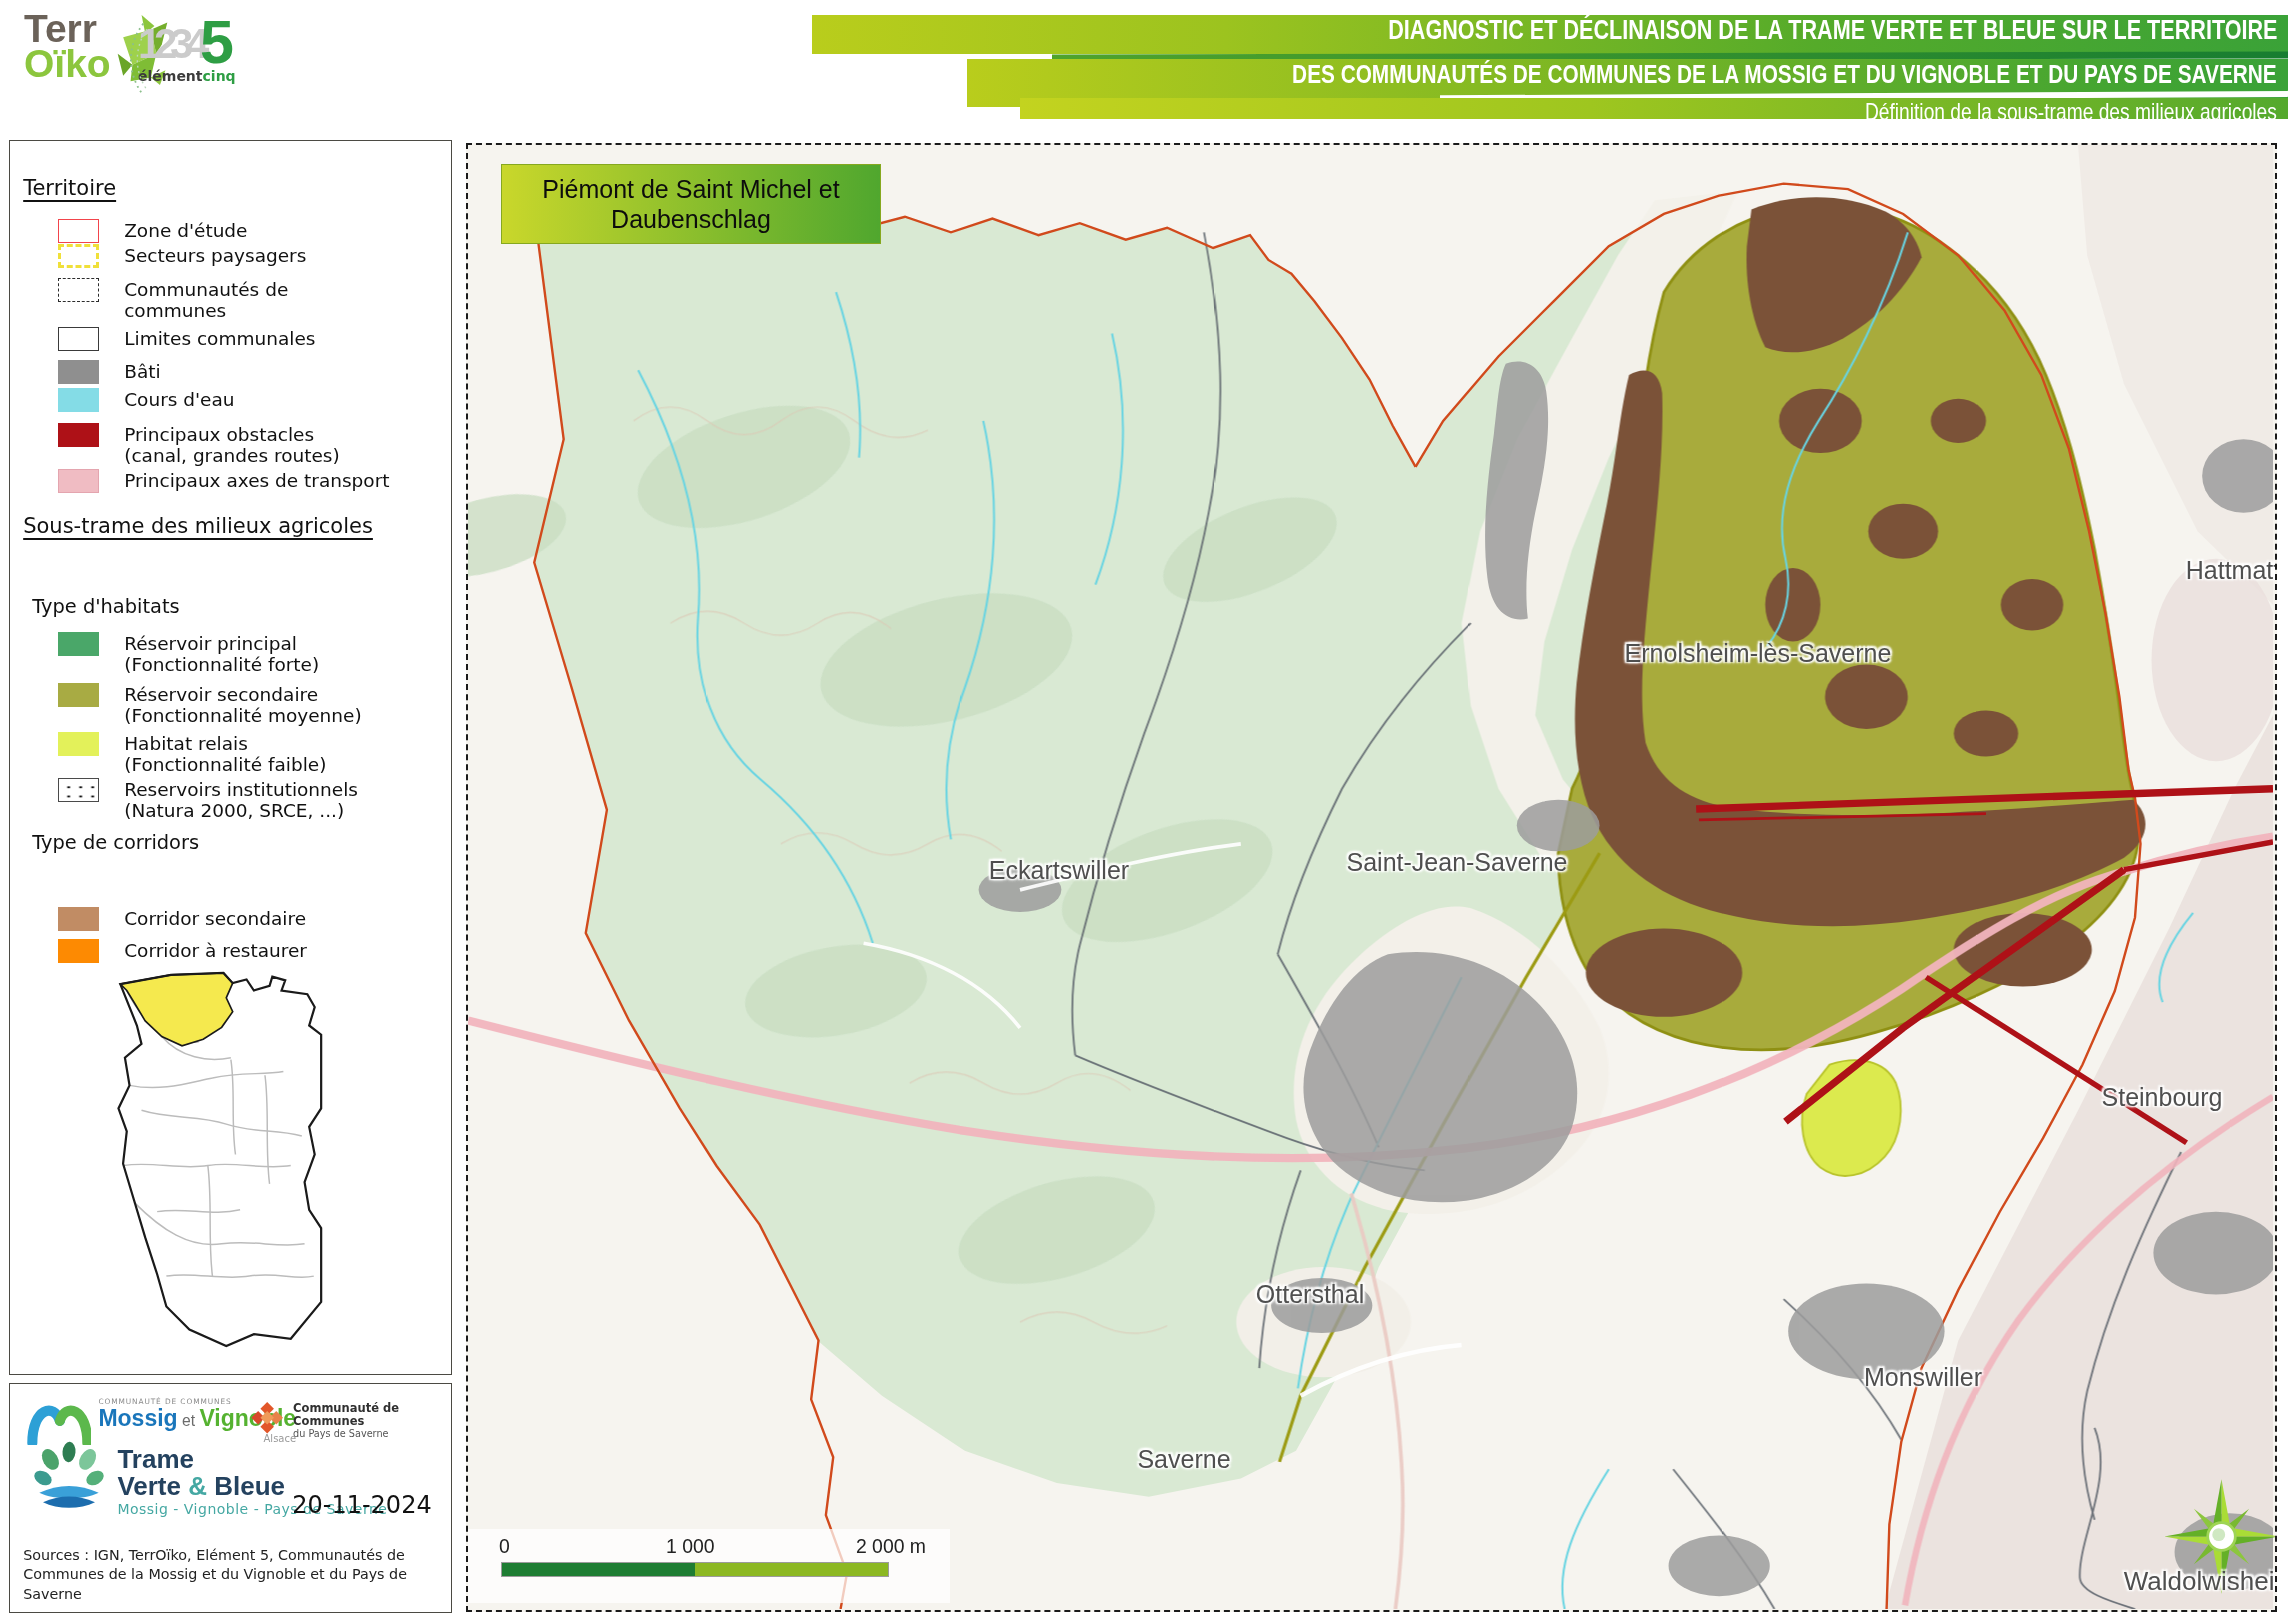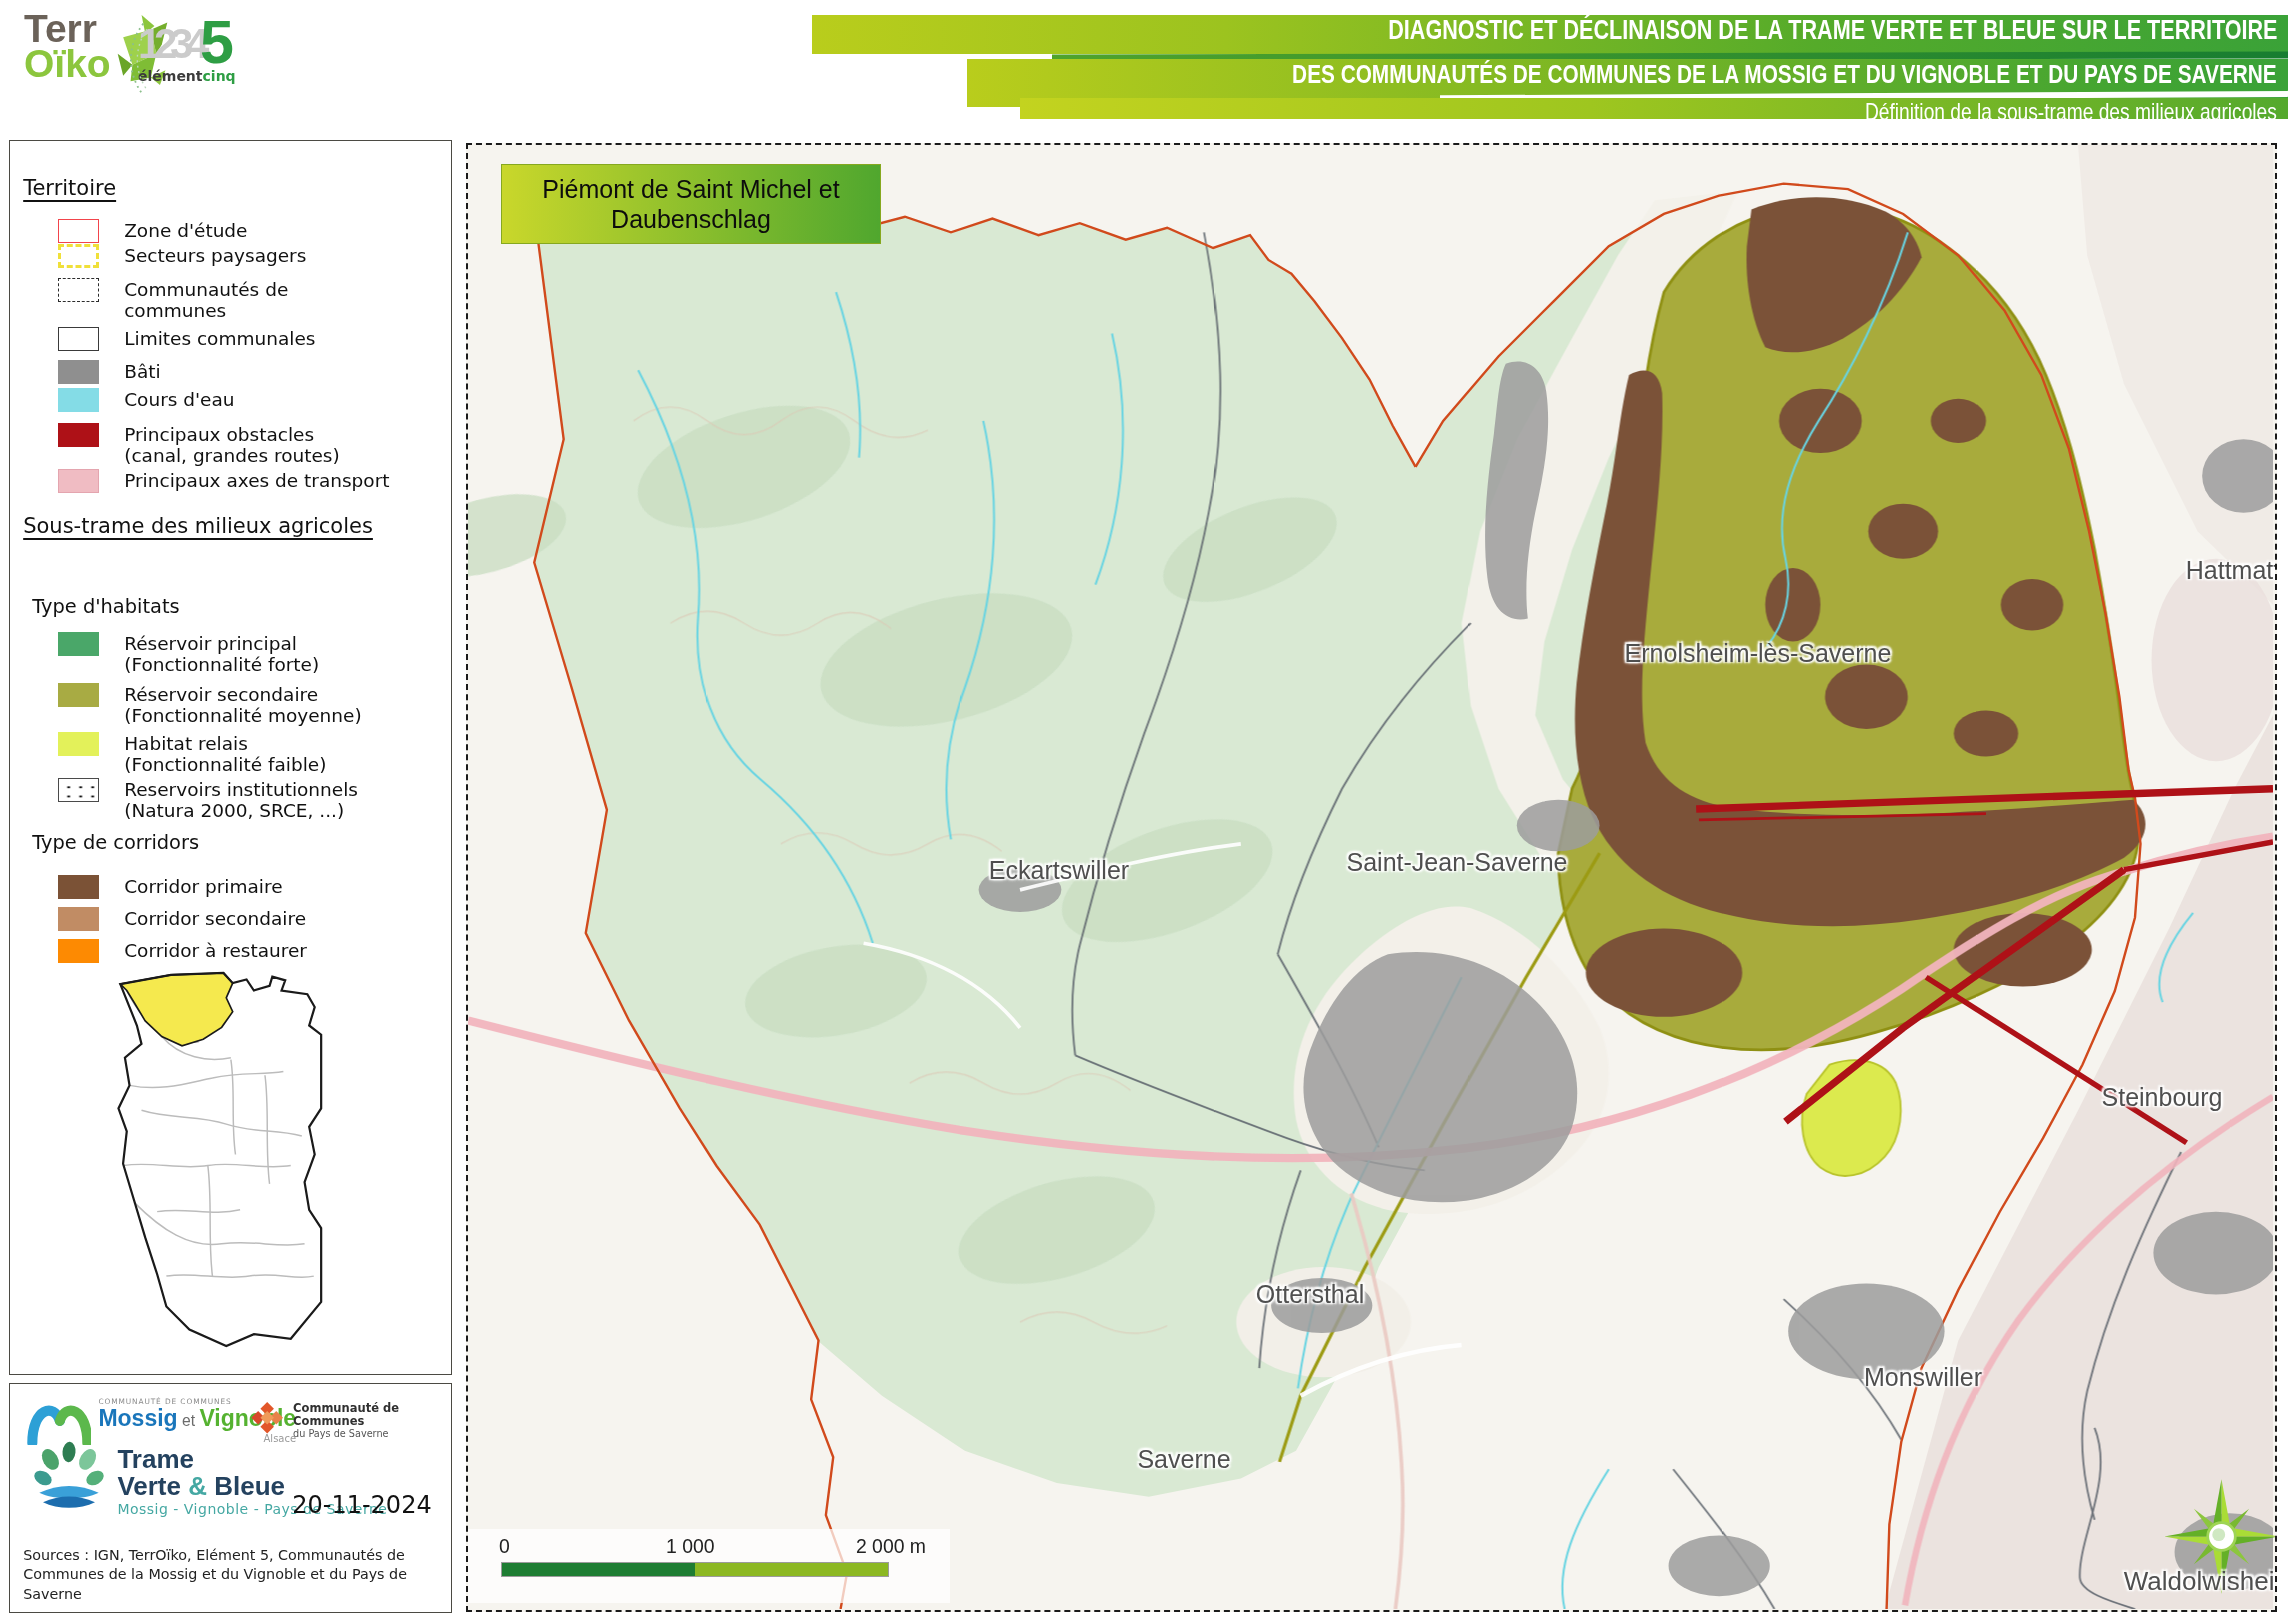--- a/index.html
+++ b/index.html
@@ -193,24 +193,20 @@
   <div class="lrow" style="top:591px">
     <span class="sw sw-relais"></span>
     <span class="lbl"><span>Habitat relais</span><br><span>(Fonctionnalité faible)</span></span>
   </div>
   <div class="lrow" style="top:637px">
     <span class="sw sw-inst"></span>
     <span class="lbl"><span>Reservoirs institutionnels</span><br><span>(Natura 2000, SRCE, ...)</span></span>
   </div>
 
   <div class="lg-sub" style="top:690px">Type de corridors</div>
-  <div class="lrow" style="top:734px">
-    <span class="sw sw-corp"></span>
-    <span class="lbl">Corridor primaire</span>
-  </div>
   <div class="lrow" style="top:766px">
     <span class="sw sw-cors"></span>
     <span class="lbl">Corridor secondaire</span>
   </div>
   <div class="lrow" style="top:798px">
     <span class="sw sw-corr"></span>
     <span class="lbl">Corridor à restaurer</span>
   </div>
 
   <svg style="position:absolute;left:32px;top:829px" width="281" height="392" viewBox="0 0 305 425">

